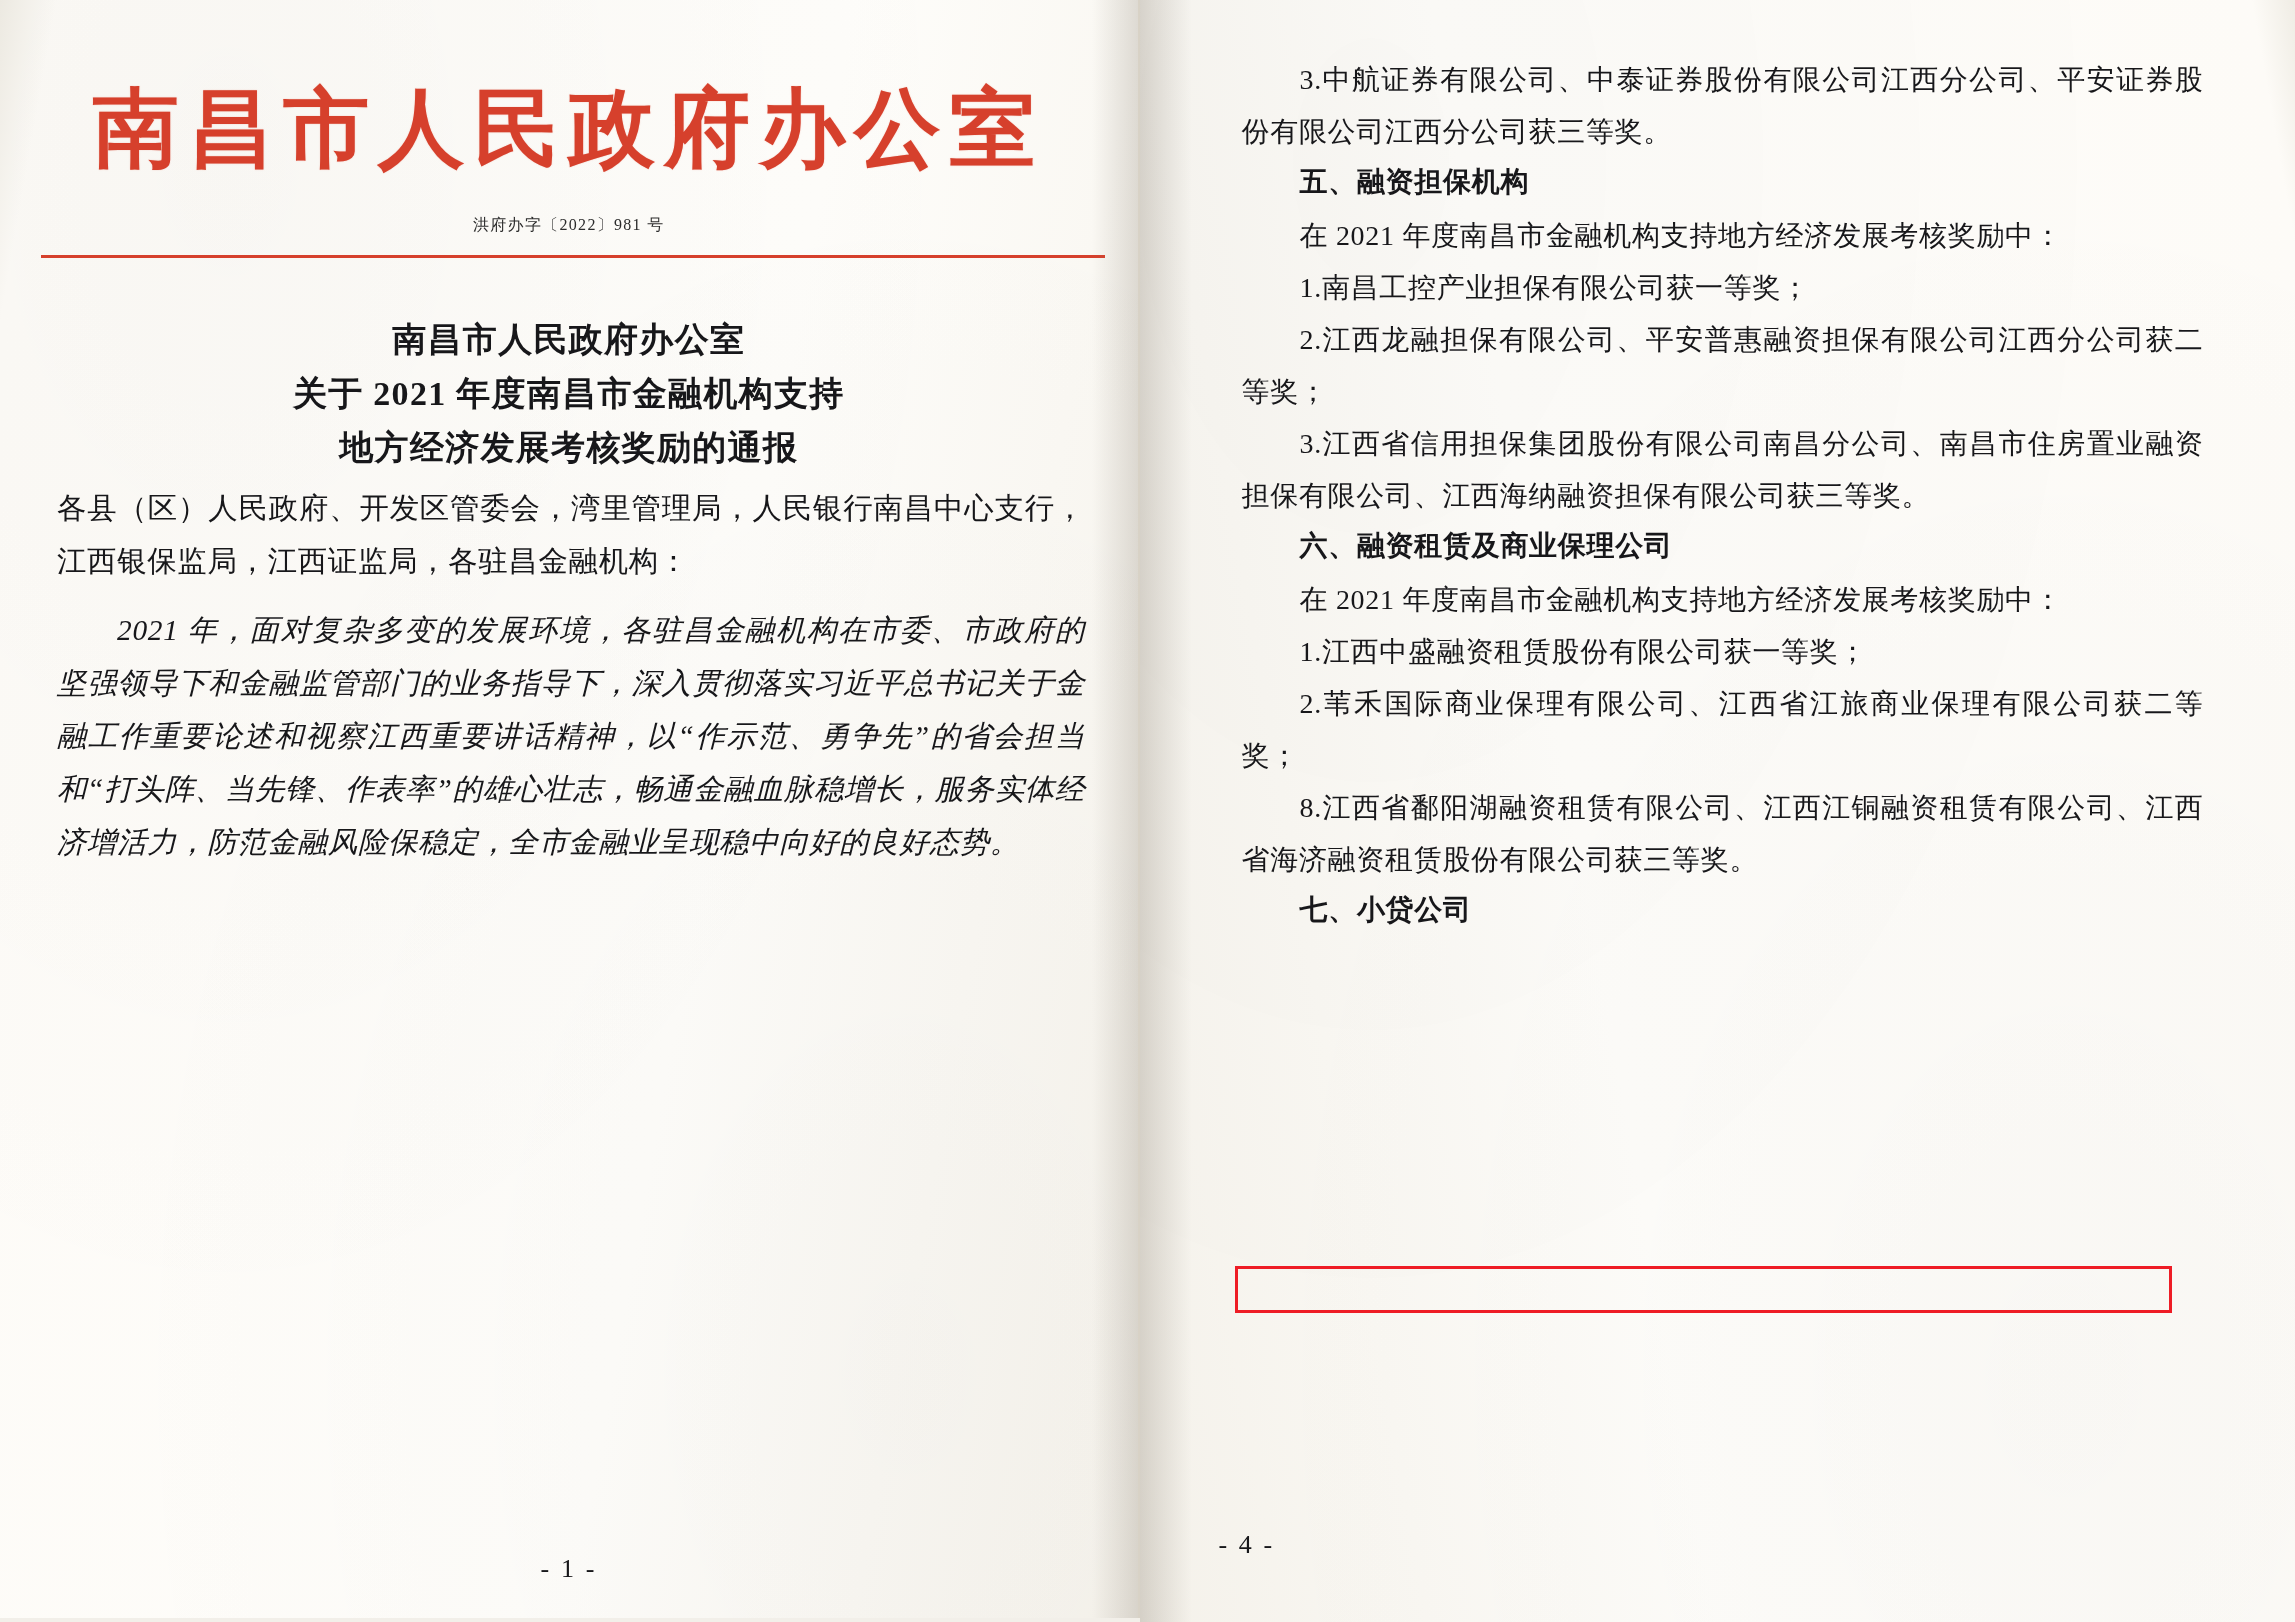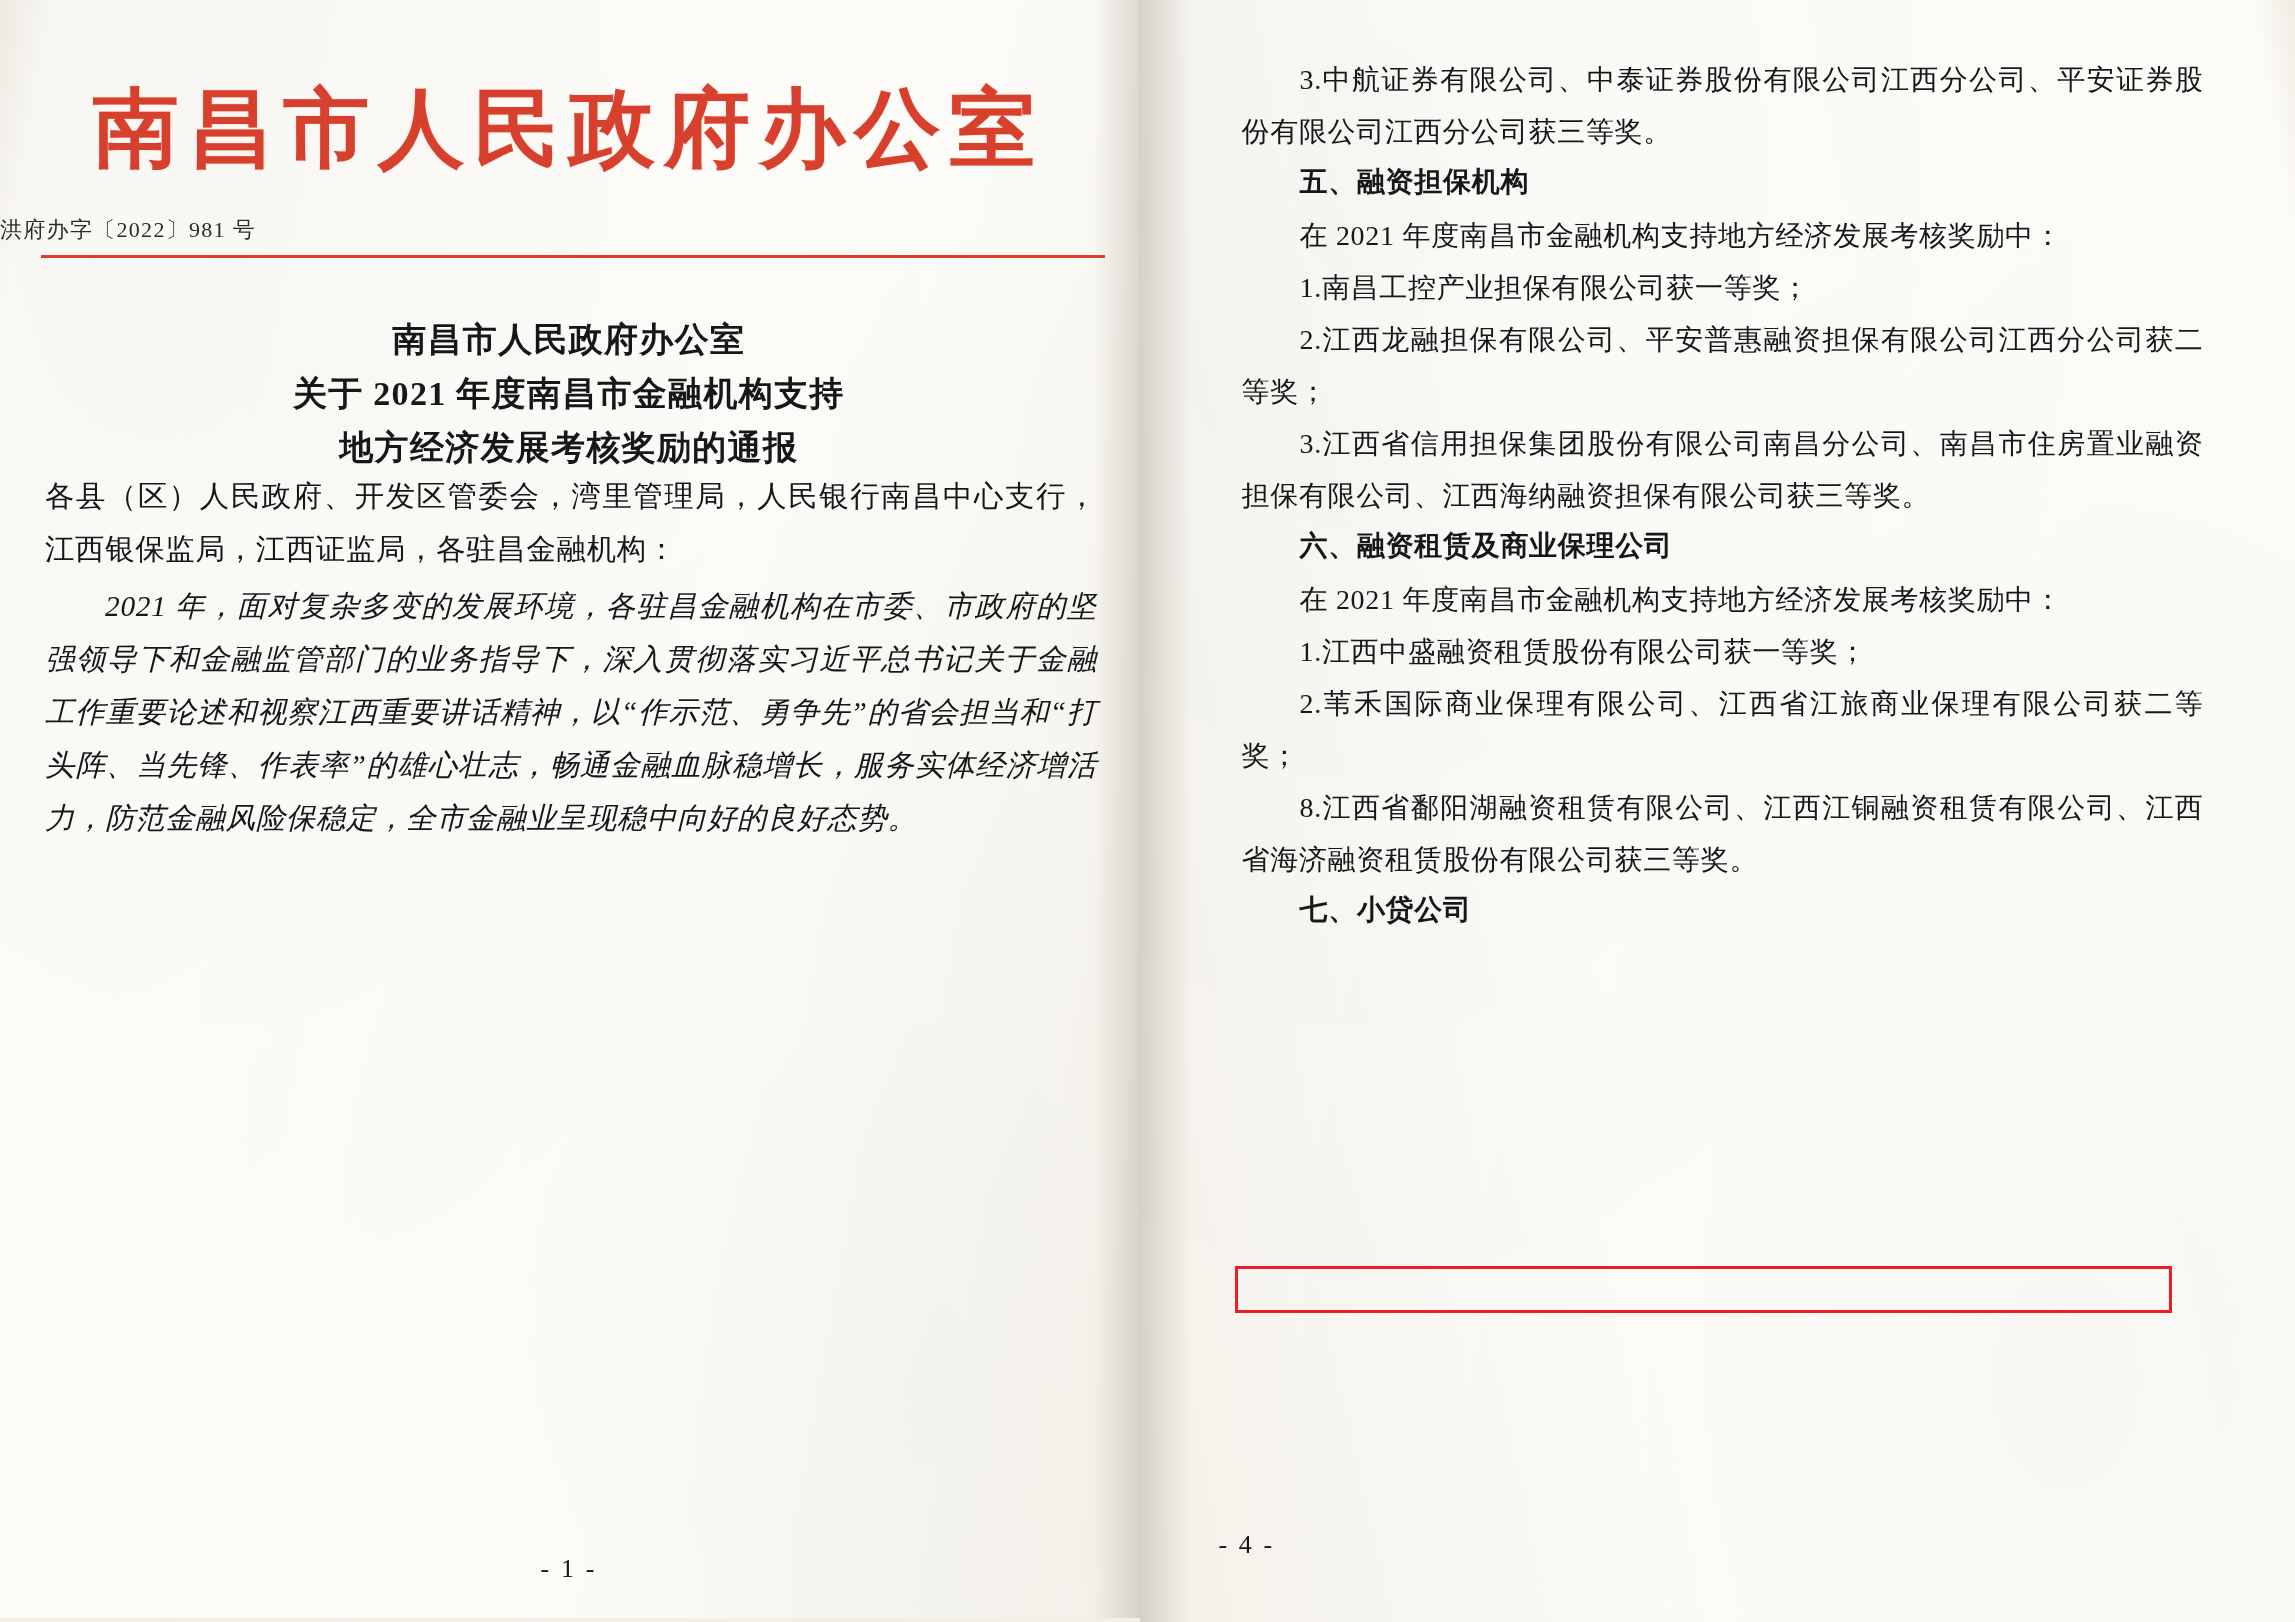--- a/index.html
+++ b/index.html
@@ -74,21 +74,22 @@
     font-size: 86px;
     letter-spacing: 9.2px;
     text-shadow: 0 0 1.3px rgba(214,64,44,0.35);
     white-space: nowrap;
   }
   .doc-number {
     position: absolute;
     top: 215px;
     left: 0;
     width: 100%;
-    font-size: 22px;
+    text-align: center;
+    font-size: 16px;
     letter-spacing: 1.3px;
     color: #2b2b2b;
   }
   .red-rule {
     position: absolute;
     top: 255px;
     left: 41px;
     width: 1064px;
     height: 3.3px;
     background: #d6402c;
@@ -111,21 +112,21 @@
     position: absolute;
     top: 466px;
     left: 41px;
     width: 1060px;
     font-size: 29.4px;
     line-height: 53px;
     color: #17171a;
     letter-spacing: 0.7px;
     text-align: justify;
   }
-  .body-block p { margin: 4px; }
+  .body-block p { margin: 16px; }
   .indent { text-indent: 60px; font-style: italic; }
 
   .page-num {
     position: absolute;
     bottom: 34px;
     width: 100%;
     text-align: center;
     font-size: 26px;
     color: #17171a;
     letter-spacing: 2.6px;

